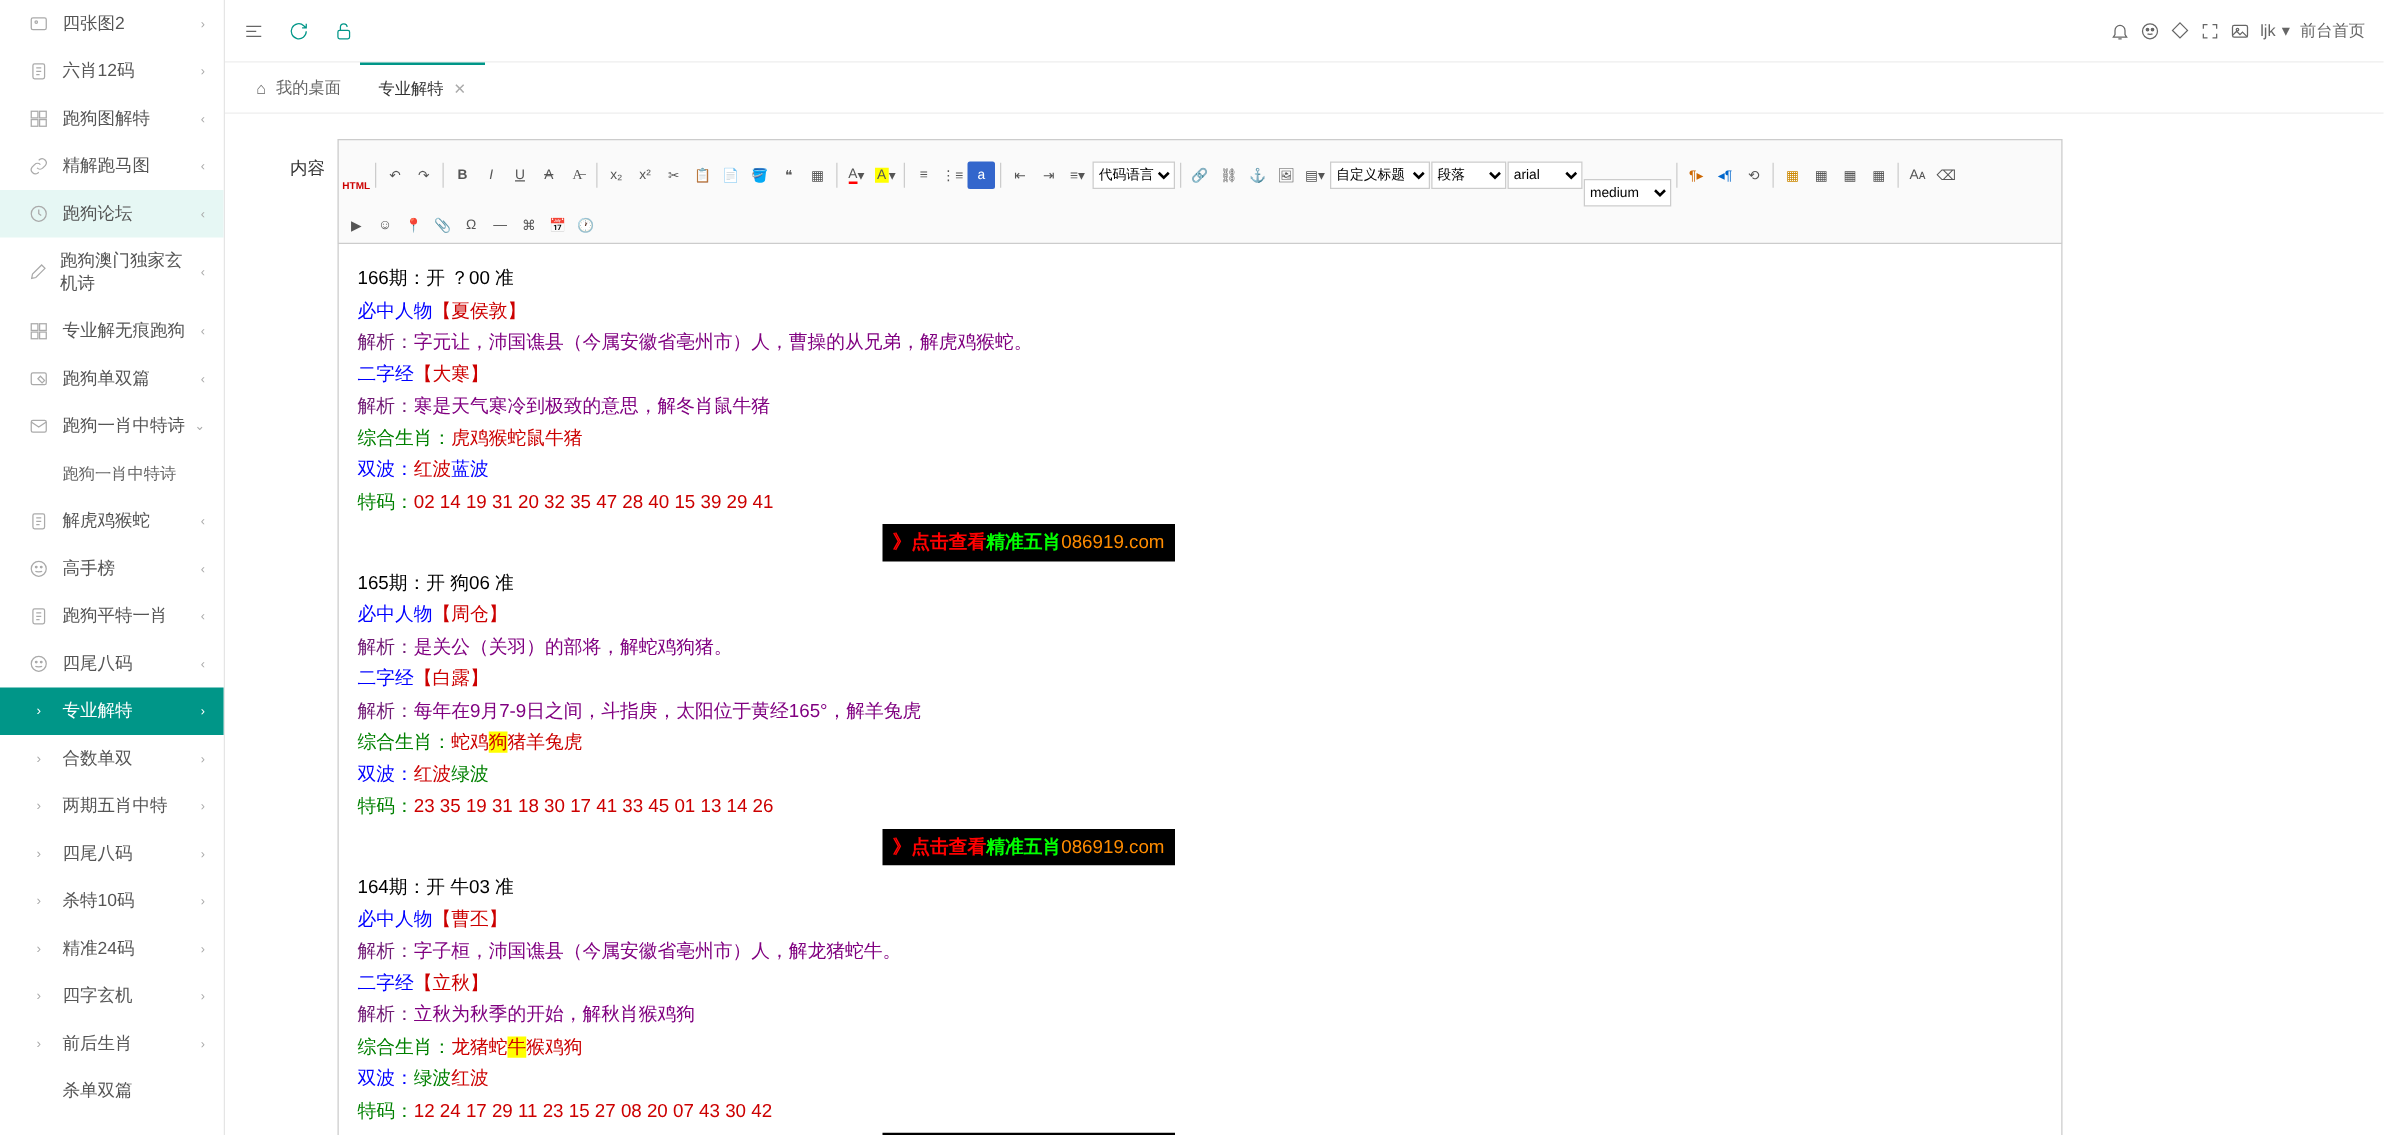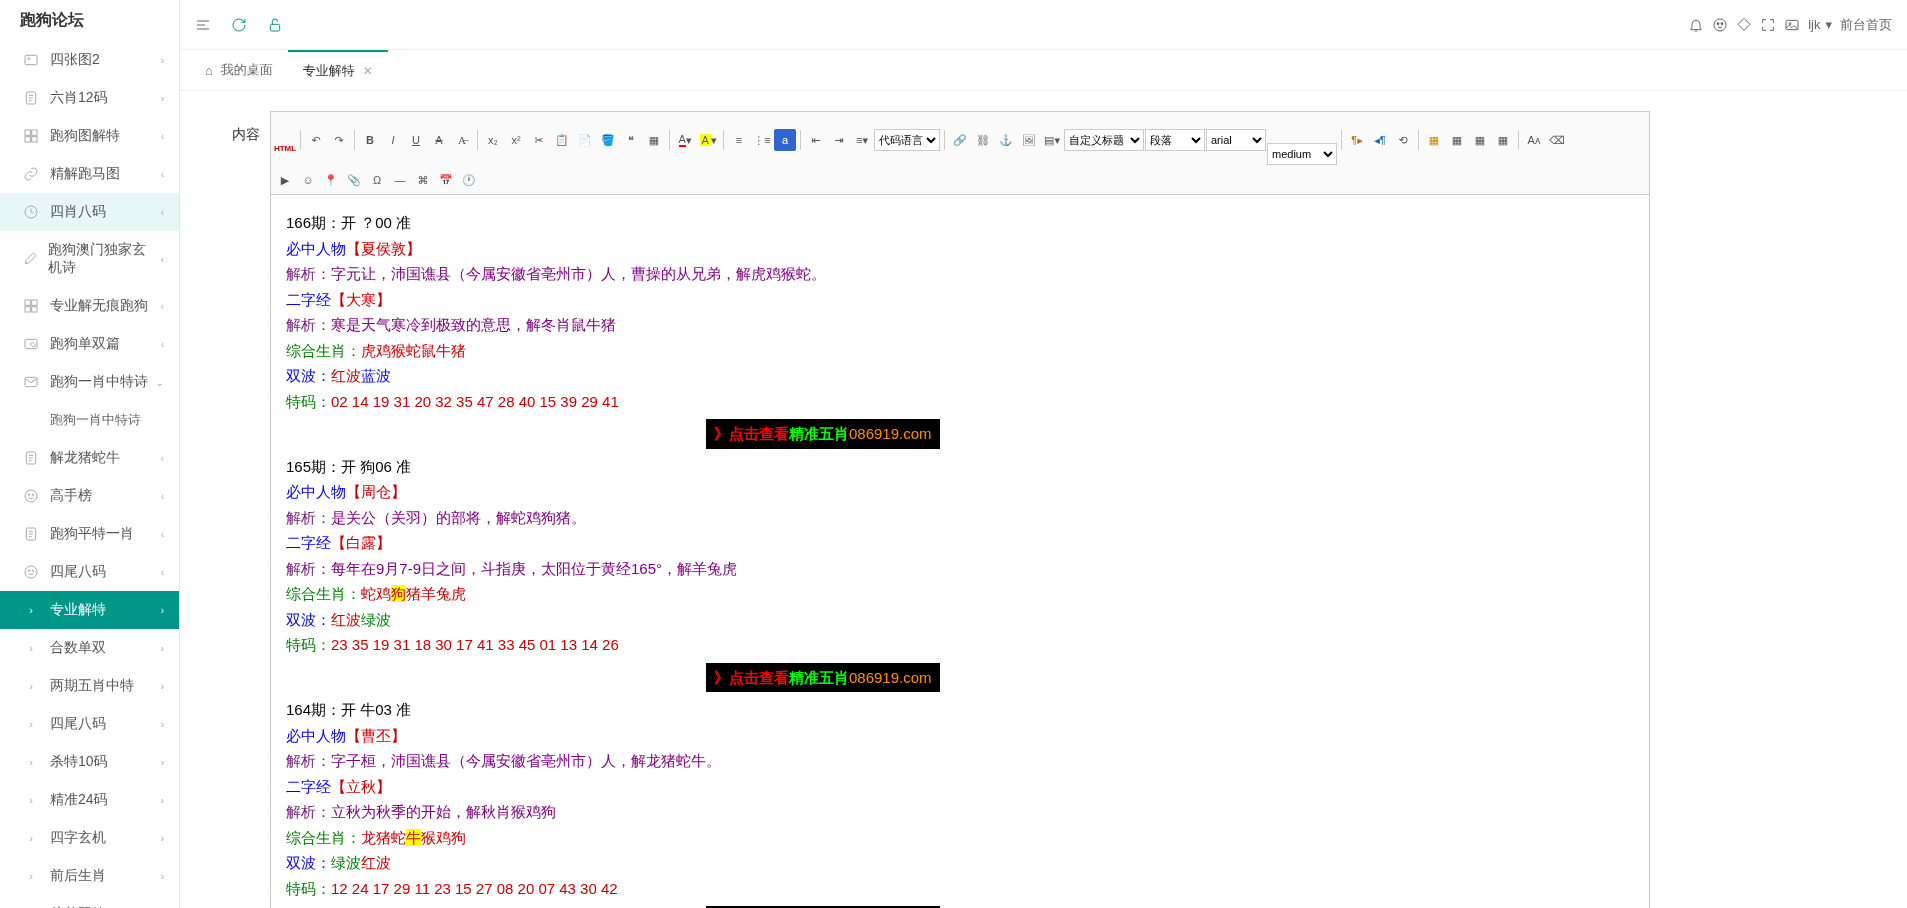--- a/index.html
+++ b/index.html
@@ -64,21 +64,20 @@
 .banner .b2 { color:#0f0; font-weight:bold; }
 .banner .b3 { color:#ff8c00; font-weight:normal; }
 
 .ico-svg { width:16px; height:16px; stroke:currentColor; fill:none; stroke-width:1.5; }
 </style>
 </head>
 <body>
 
 <div class="app">
   <div class="sidebar">
-    <div class="sidebar-header">跑狗论坛</div>
     <div id="side-items">
         <div class="side-item">
           <span class="icon">
             <svg class="ico-svg" viewBox="0 0 24 24">
               <rect x="3" y="5" width="18" height="14" rx="2"></rect>
               <circle cx="9" cy="10" r="1.5"></circle>
             </svg>
           </span>
           <span>四张图2</span>
           <span class="arrow">›</span>
@@ -114,21 +113,21 @@
           <span>精解跑马图</span>
           <span class="arrow">‹</span>
         </div>
         <div class="side-item highlight">
           <span class="icon">
             <svg class="ico-svg" viewBox="0 0 24 24">
               <circle cx="12" cy="12" r="9"></circle>
               <path d="M12 7v5l3 2"></path>
             </svg>
           </span>
-          <span>四肖八码</span>
+          <span>跑狗论坛</span>
           <span class="arrow">‹</span>
         </div>
         <div class="side-item">
           <span class="icon">
             <svg class="ico-svg" viewBox="0 0 24 24">
               <path d="M17 3l4 4-11 11-5 1 1-5z"></path>
             </svg>
           </span>
           <span>跑狗澳门独家玄机诗</span>
           <span class="arrow">‹</span>
@@ -168,21 +167,21 @@
         <div class="side-item sub">
           <span>跑狗一肖中特诗</span>
         </div>
         <div class="side-item">
           <span class="icon">
             <svg class="ico-svg" viewBox="0 0 24 24">
               <rect x="5" y="3" width="14" height="18" rx="2"></rect>
               <path d="M9 8h6M9 12h6M9 16h4"></path>
             </svg>
           </span>
-          <span>解龙猪蛇牛</span>
+          <span>解虎鸡猴蛇</span>
           <span class="arrow">‹</span>
         </div>
         <div class="side-item">
           <span class="icon">
             <svg class="ico-svg" viewBox="0 0 24 24">
               <circle cx="12" cy="12" r="9"></circle>
               <circle cx="9" cy="10" r="1" fill="currentColor"></circle>
               <circle cx="15" cy="10" r="1" fill="currentColor"></circle>
               <path d="M8 15c1 1 7 1 8 0"></path>
             </svg>

